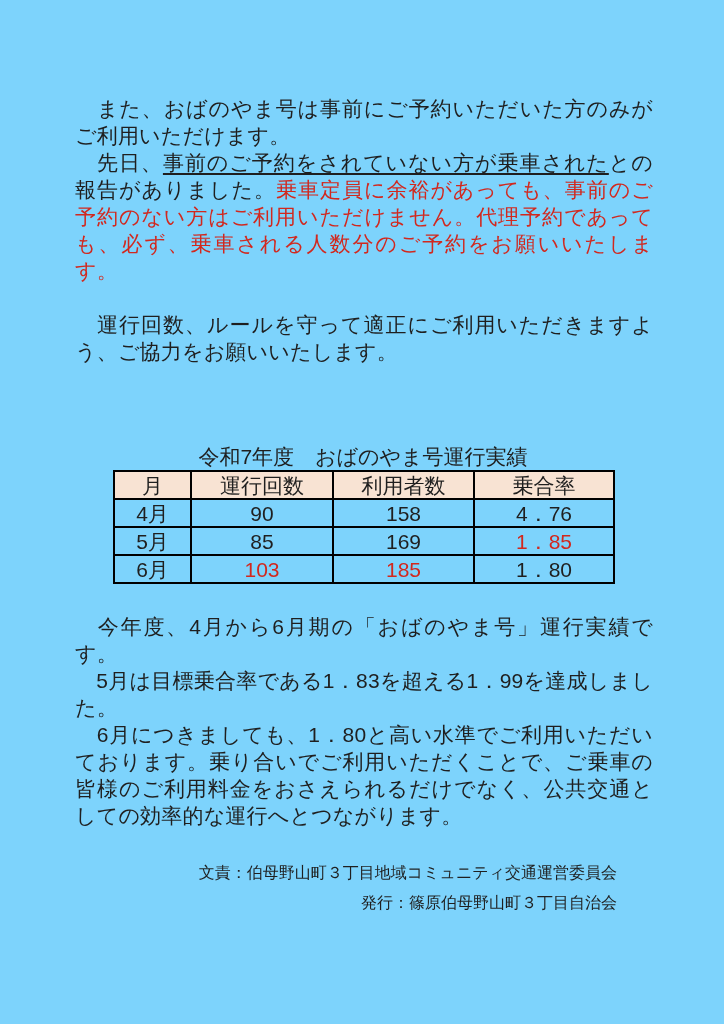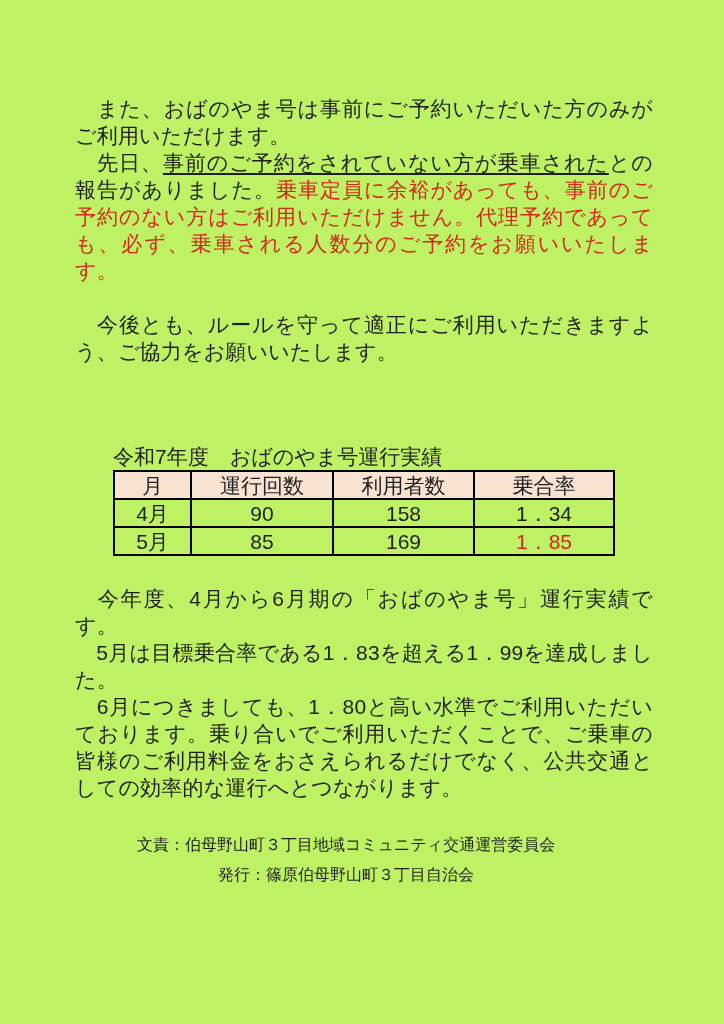--- a/index.html
+++ b/index.html
@@ -4,21 +4,21 @@
 <style>
   html, body {
     margin: 0;
     padding: 0;
     background: #ffffff;
   }
   .page {
     position: relative;
     width: 724px;
     height: 1024px;
-    background: #bef264;
+    background: #7dd3fc;
     overflow: hidden;
     font-family: "Liberation Sans", "DejaVu Sans", sans-serif;
     color: #1f1f1f;
   }
   .content {
     position: absolute;
     top: 95px;
     left: 75px;
     width: 578px;
   }
@@ -41,21 +41,21 @@
   .after-table { margin-top: 29px; }
 
   .table-block {
     margin-top: 78px;
     margin-left: 38px;
     width: 500px;
   }
   .table-title {
     font-size: 21px;
     line-height: 27px;
-    text-align: left;
+    text-align: center;
     white-space: nowrap;
   }
   table.results {
     border-collapse: collapse;
     width: 500px;
     table-layout: fixed;
   }
   table.results th, table.results td {
     border: 2px solid #000000;
     text-align: center;
@@ -63,38 +63,38 @@
     line-height: 23px;
     padding: 2px 0 1px 0;
     font-weight: normal;
   }
   table.results thead th {
     background: #f8e3d3;
   }
 
   .footer {
     margin-top: 29px;
-    text-align: center;
+    text-align: right;
     padding-right: 36px;
     font-size: 16px;
     line-height: 30px;
   }
   .footer div { white-space: nowrap; }
 </style>
 </head>
 <body>
 
 <div class="page">
   <div class="content">
 
     <p class="para">　また、おばのやま号は事前にご予約いただいた方のみがご利用いただけます。</p>
 
     <p class="para"><span>　先日、</span><span class="underline">事前のご予約をされていない方が乗車された</span><span>との報告がありました。</span><span class="red">乗車定員に余裕があっても、事前のご予約のない方はご利用いただけません。代理予約であっても、必ず、乗車される人数分のご予約をお願いいたします。</span></p>
 
-    <p class="para gap-before">　今後とも、ルールを守って適正にご利用いただきますよう、ご協力をお願いいたします。</p>
+    <p class="para gap-before">　運行回数、ルールを守って適正にご利用いただきますよう、ご協力をお願いいたします。</p>
 
     <div class="table-block">
       <div class="table-title">令和7年度　おばのやま号運行実績</div>
       <table class="results">
         <colgroup>
           <col style="width:77px">
           <col style="width:142px">
           <col style="width:141px">
           <col style="width:140px">
         </colgroup>
@@ -104,27 +104,33 @@
             <th>運行回数</th>
             <th>利用者数</th>
             <th>乗合率</th>
           </tr>
         </thead>
         <tbody>
           <tr>
             <td>4月</td>
             <td>90</td>
             <td>158</td>
-            <td>1．34</td>
+            <td>4．76</td>
           </tr>
           <tr>
             <td>5月</td>
             <td>85</td>
             <td>169</td>
             <td style="color: rgb(210, 40, 30);">1．85</td>
+          </tr>
+          <tr>
+            <td>6月</td>
+            <td style="color: rgb(210, 40, 30);">103</td>
+            <td style="color: rgb(210, 40, 30);">185</td>
+            <td>1．80</td>
           </tr>
         </tbody>
       </table>
     </div>
 
     <p class="para after-table">　今年度、4月から6月期の「おばのやま号」運行実績です。</p>
     <p class="para">　5月は目標乗合率である1．83を超える1．99を達成しました。</p>
     <p class="para">　6月につきましても、1．80と高い水準でご利用いただいております。乗り合いでご利用いただくことで、ご乗車の皆様のご利用料金をおさえられるだけでなく、公共交通としての効率的な運行へとつながります。</p>
 
 

